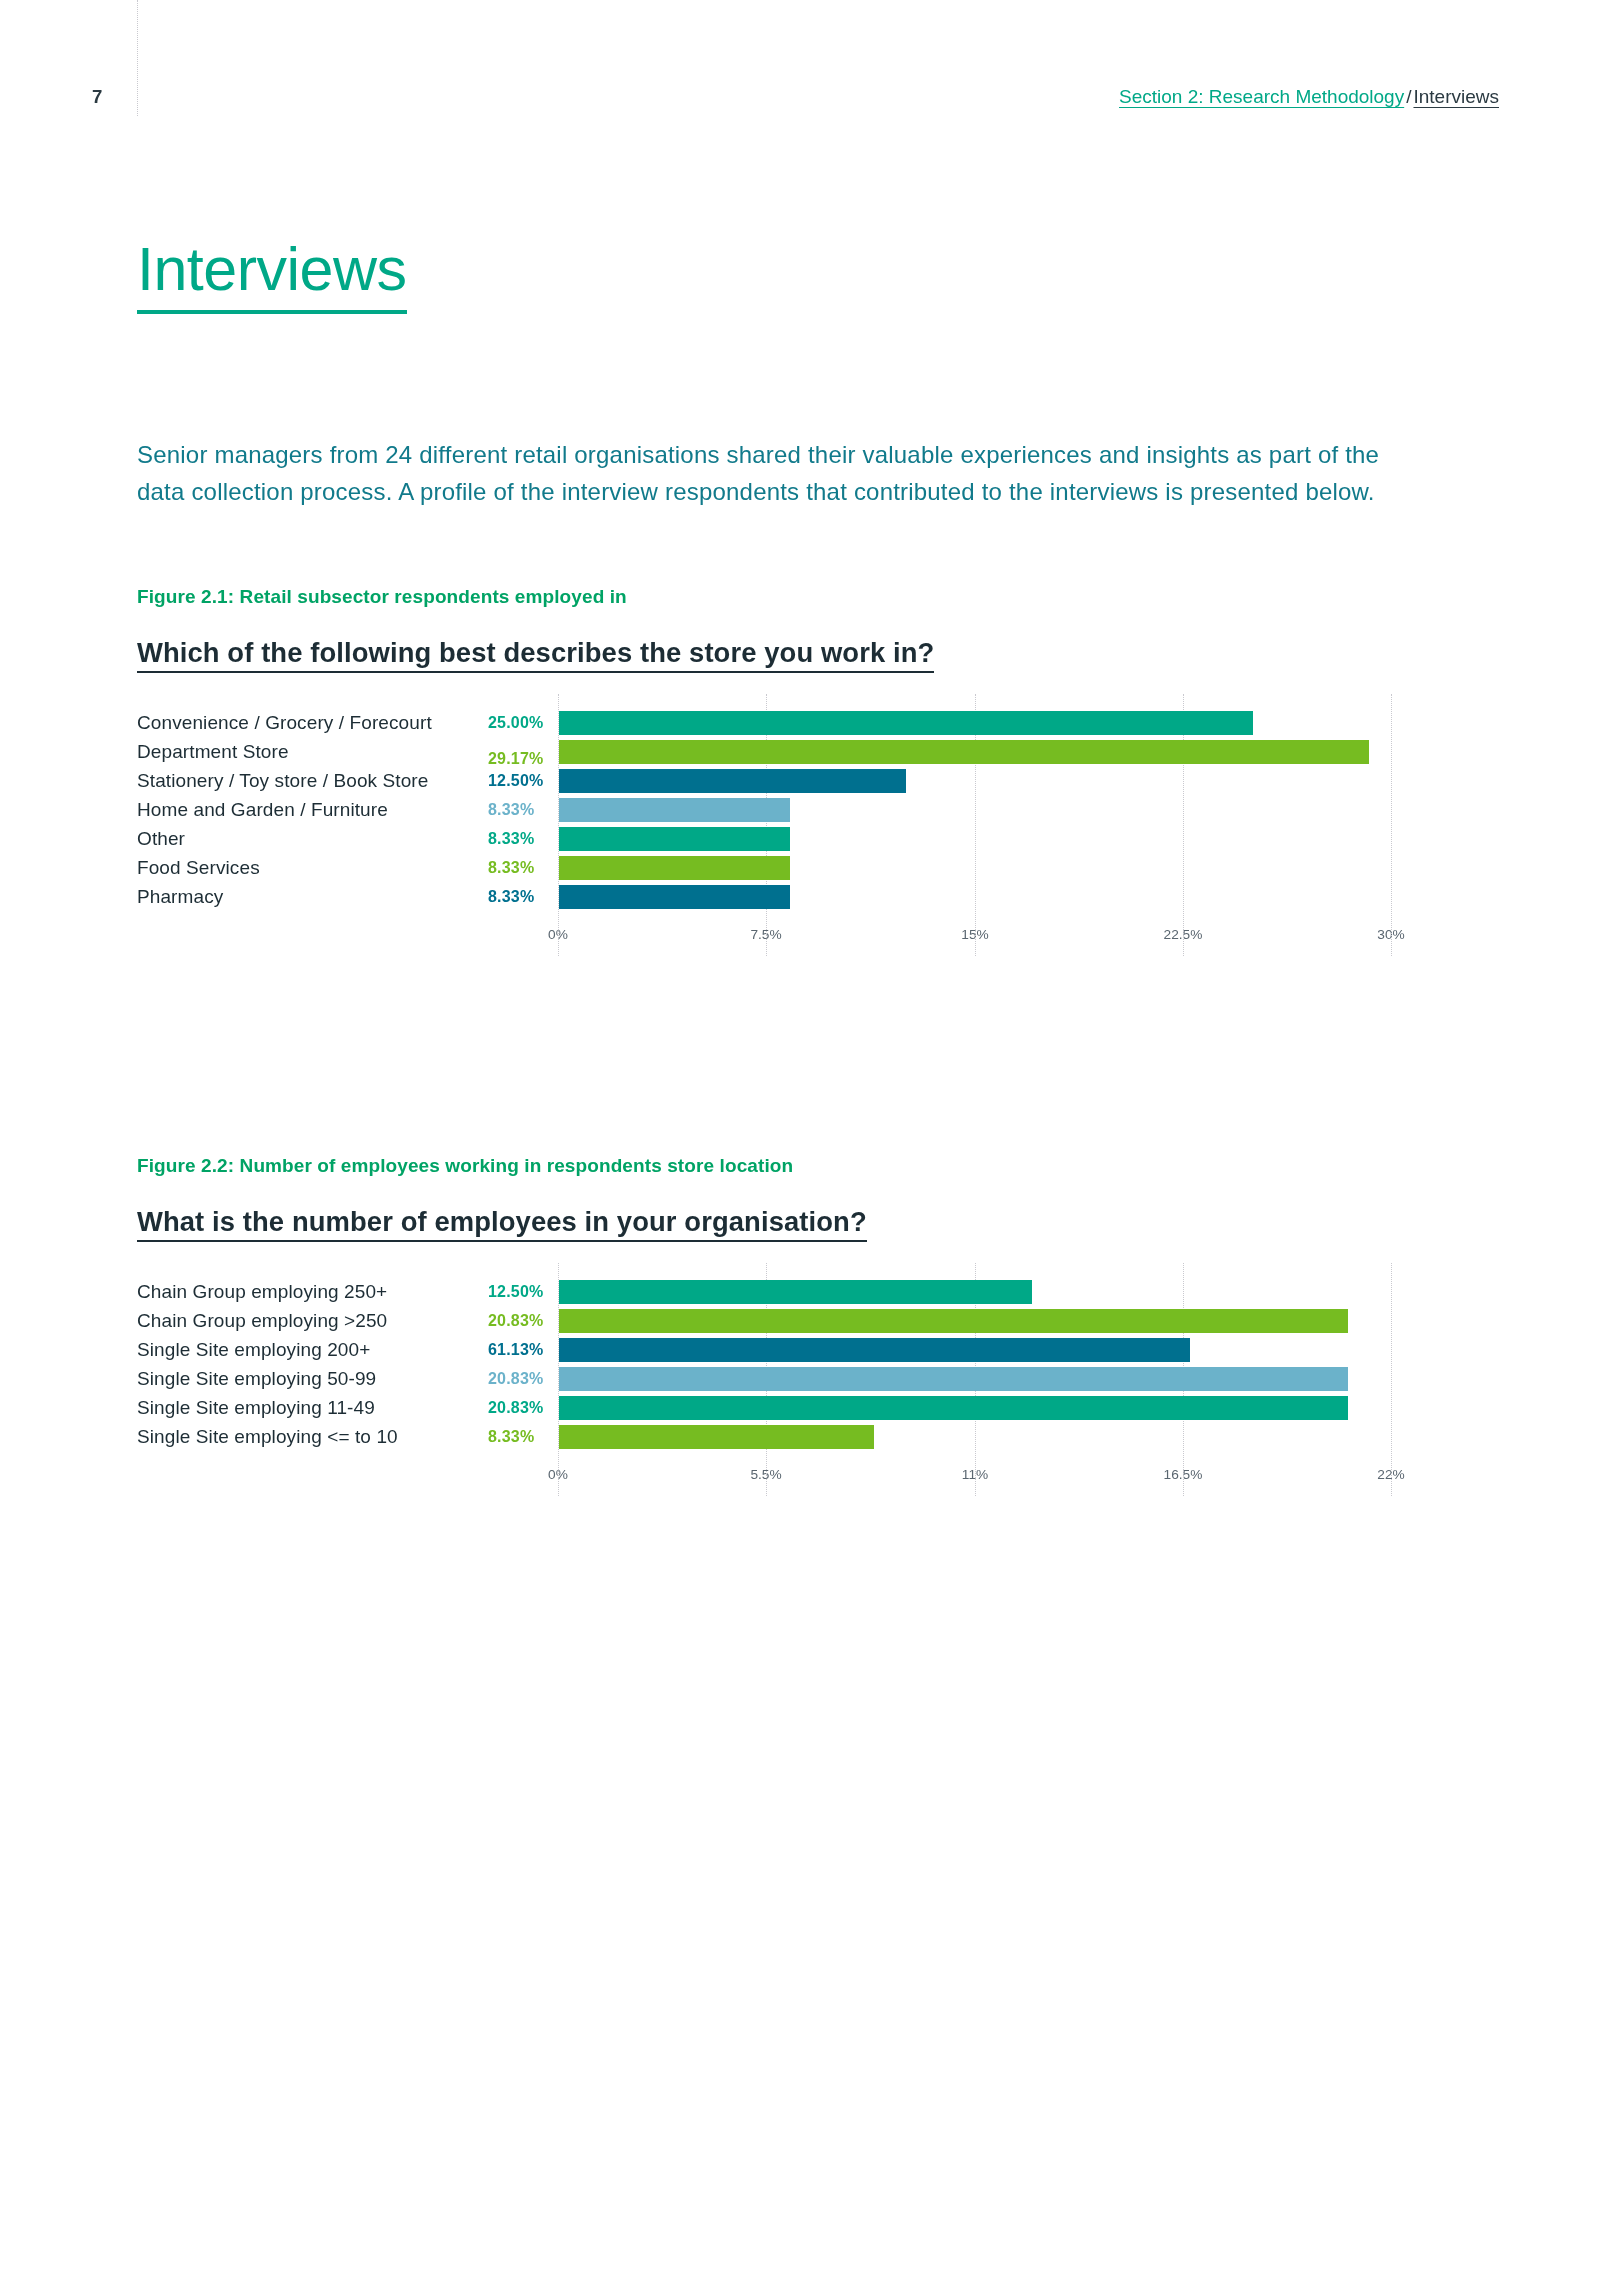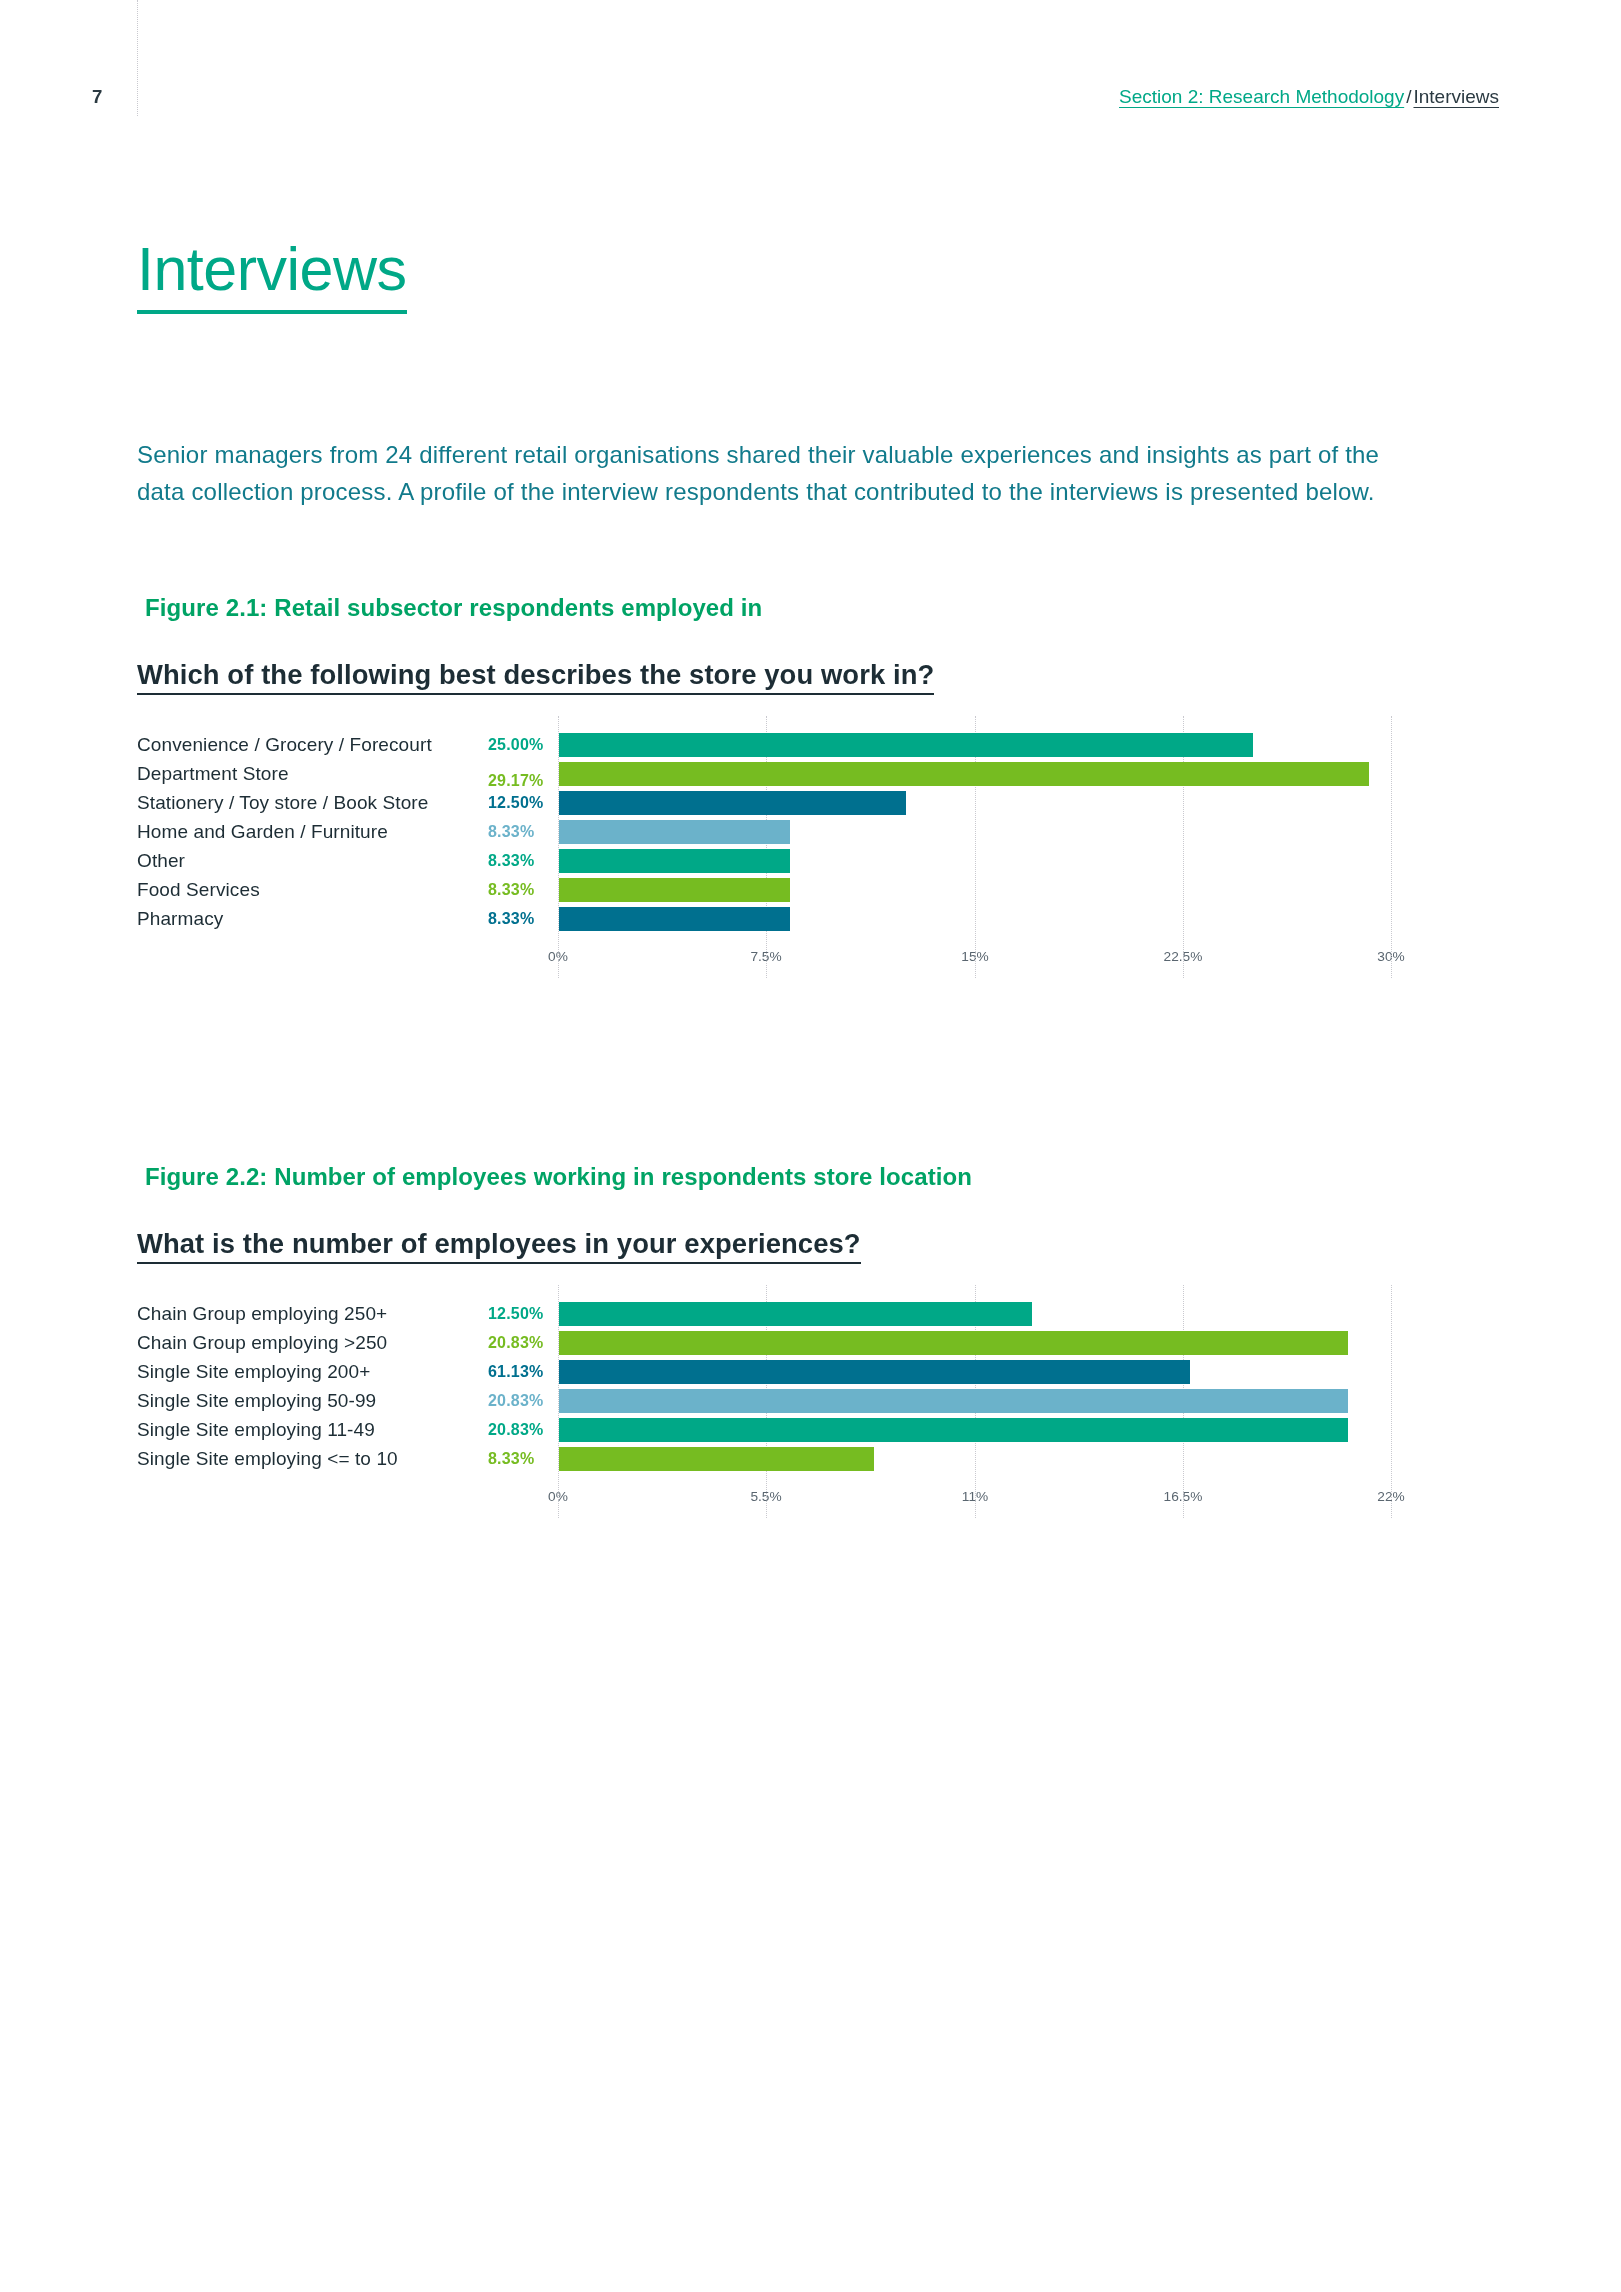--- a/index.html
+++ b/index.html
@@ -92,25 +92,25 @@
     letter-spacing: 0.2px;
   }
 
   
   .figure {
     position: absolute;
     left: 137px;
     width: 1372px;
   }
   .fig-caption {
-    font-size: 24px;
+    font-size: 19px;
     font-weight: bold;
     color: #00a365;
     letter-spacing: 0.1px;
-    margin: 8px;
+    margin: 0;
   }
   .fig-question {
     font-size: 27.4px;
     font-weight: bold;
     color: #1d2d35;
     letter-spacing: 0.1px;
     margin: 29px 0 0 0;
     display: inline-block;
     border-bottom: 2px solid #1d2d35;
     padding-bottom: 2px;
@@ -276,21 +276,21 @@
           <div class="axis-tick" style="left: 208px;">7.5%</div>
           <div class="axis-tick" style="left: 417px;">15%</div>
           <div class="axis-tick" style="left: 625px;">22.5%</div>
           <div class="axis-tick" style="left: 833px;">30%</div>
         </div>
     </div>
   </div>
 
   <div class="figure" id="figure-2" style="top: 1155px;">
     <p class="fig-caption">Figure 2.2: Number of employees working in respondents store location</p>
-    <div><span class="fig-question">What is the number of employees in your experiences? </span></div>
+    <div><span class="fig-question">What is the number of employees in your organisation? </span></div>
     <div class="chart" id="chart-2">
       <div class="grid-layer" id="grid-2" style="left: 421px; width: 833px;">
           <div class="grid-line" style="left: 0px;"></div>
           <div class="grid-line" style="left: 208px;"></div>
           <div class="grid-line" style="left: 417px;"></div>
           <div class="grid-line" style="left: 625px;"></div>
           <div class="grid-line" style="left: 833px;"></div>
         </div>
       <div class="chart-rows" id="rows-2">
           <div class="chart-row">

